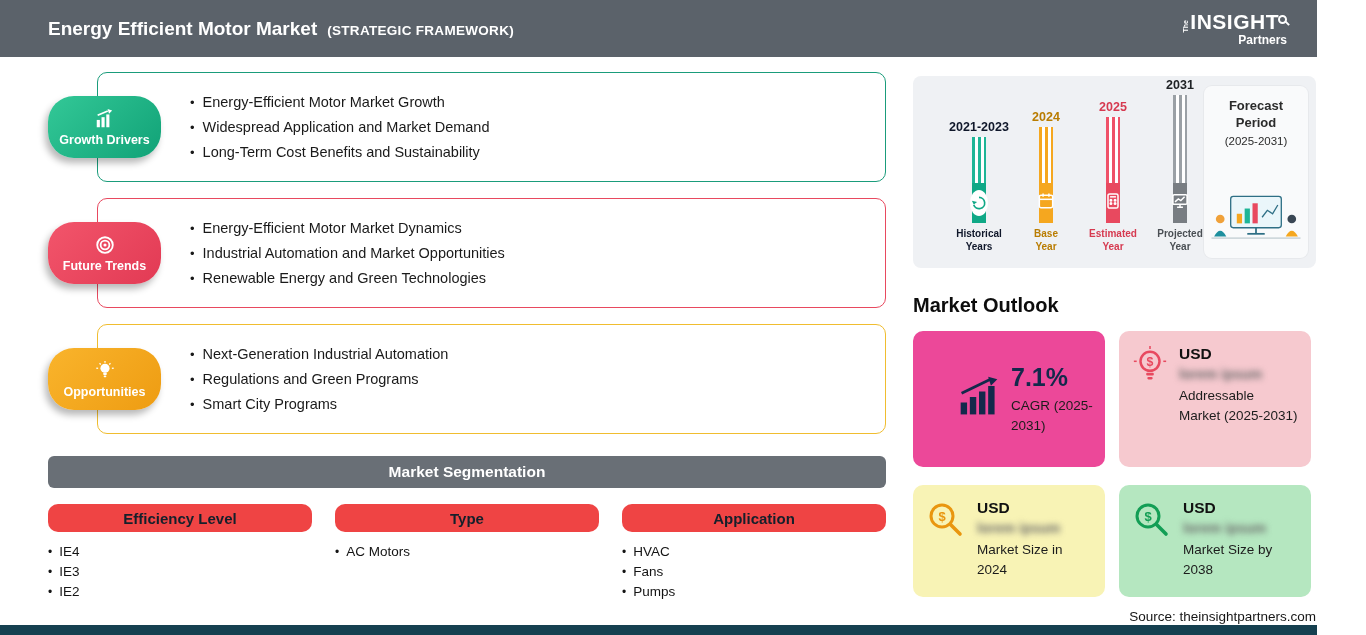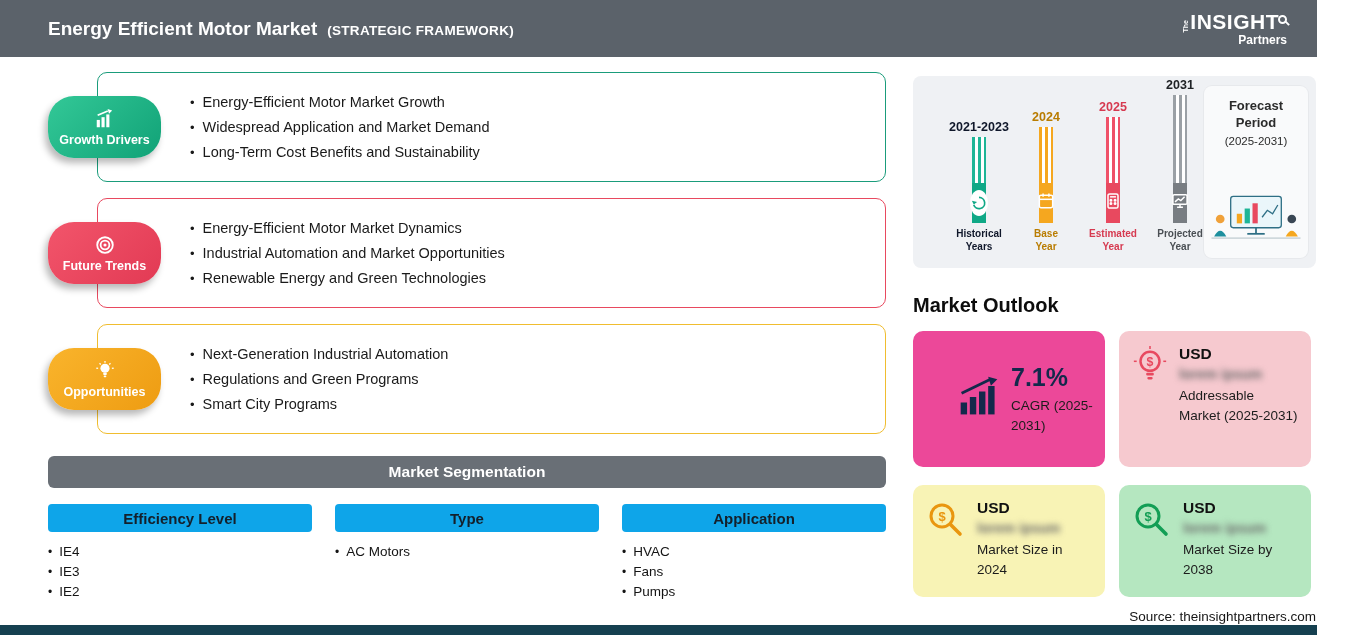--- a/index.html
+++ b/index.html
@@ -38,21 +38,21 @@
   .section-green .badge { background:linear-gradient(135deg,#33c897,#11a277); }
   .section-red   .badge { background:linear-gradient(135deg,#f2556b,#e23a54); }
   .section-yellow .badge { background:linear-gradient(135deg,#f9b42c,#ee9c12); }
   .badge-label { font-size:12.5px; font-weight:700; }
   .badge-icon svg { display:block; }
 
   
   .seg-title { margin-top:22px; height:32px; background:#696f76; border-radius:6px; color:#fff;
                display:flex; align-items:center; justify-content:center; font-size:15.5px; font-weight:700; }
   .seg-grid { margin-top:16px; display:grid; grid-template-columns:1fr 1fr 1fr; column-gap:23px; }
-  .seg-header { height:28px; background:#0ea5e9; border-radius:4px; display:flex; align-items:center;
+  .seg-header { height:28px; background:#ef4444; border-radius:10px; display:flex; align-items:center;
                 justify-content:center; font-size:15px; font-weight:700; color:#14202b; }
   .seg-col ul { list-style:none; margin-top:10px; }
   .seg-col li { font-size:13.5px; color:#141414; line-height:20px; }
   .seg-col li::before { content:"•"; margin-right:7px; font-size:12px; }
 
   
   .right { position:absolute; left:913px; top:76px; width:403px; }
 
   .timeline { height:192px; background:#eff1f4; border-radius:8px; display:flex; }
   .bars { display:flex; align-items:flex-end; gap:9px; padding:6px 0 8px 15px; }

